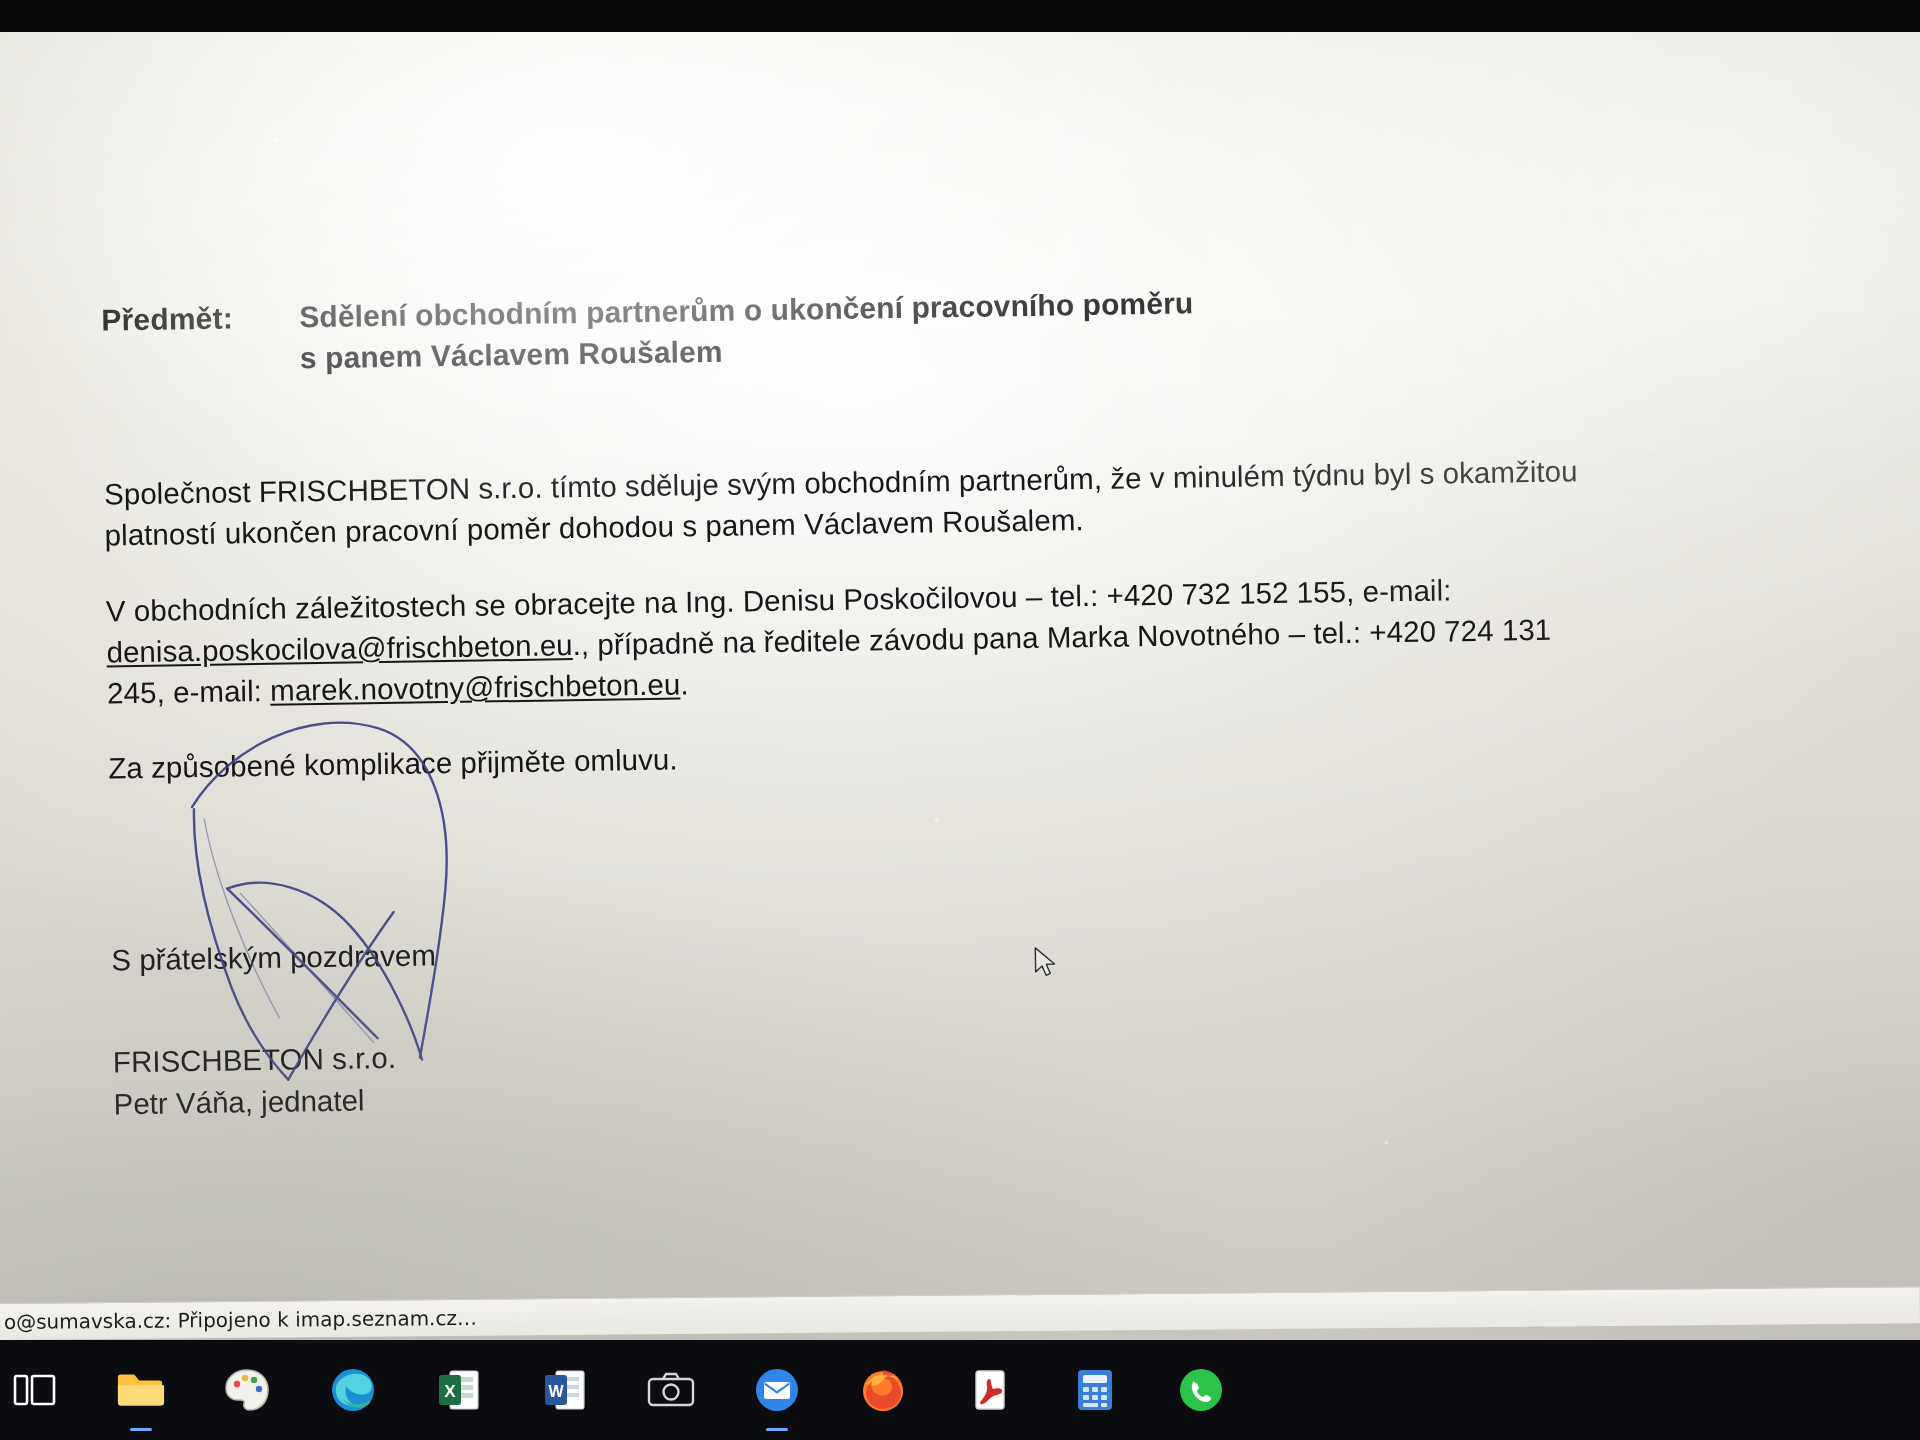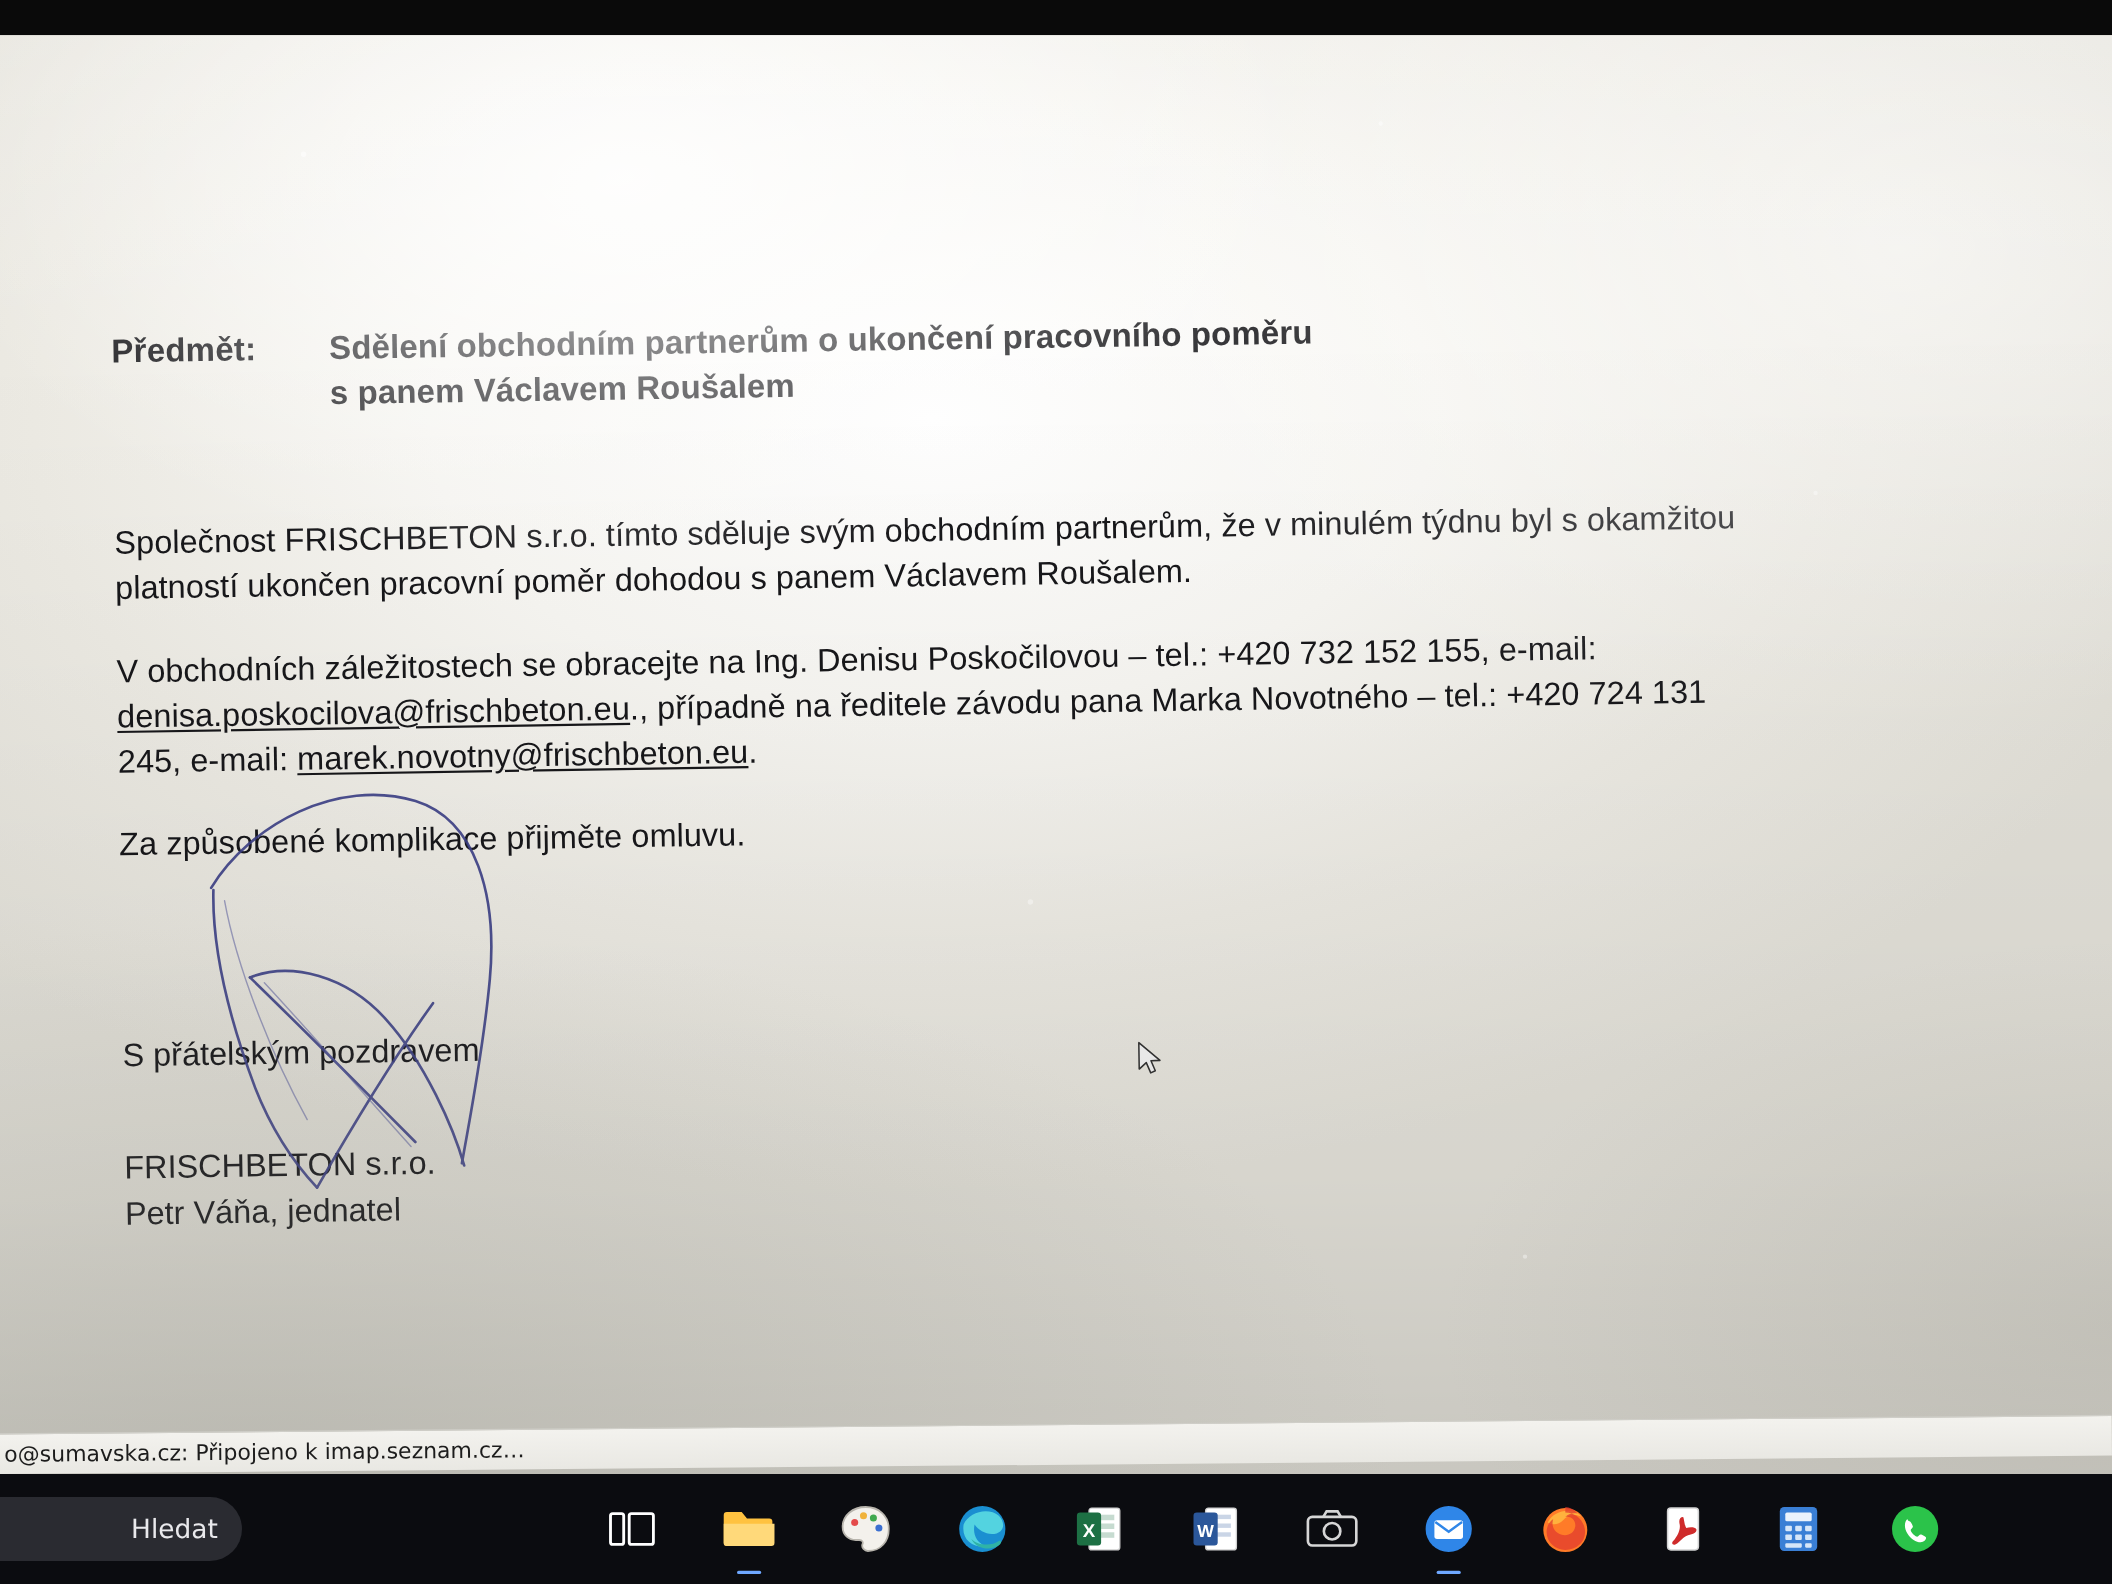--- a/index.html
+++ b/index.html
@@ -277,25 +277,20 @@
     <div class="dust" style="left:1680px;top:470px;width:4px;height:4px;opacity:.5"></div>
     <div class="dust" style="left:960px;top:830px;width:5px;height:5px;opacity:.5"></div>
     <div class="dust" style="left:1405px;top:1160px;width:4px;height:4px;opacity:.5"></div>
   </div>
 
   <div id="statusbar">
     <span class="status-text">o@sumavska.cz: Připojeno k imap.seznam.cz…</span>
   </div>
 
   <div id="taskbar">
-    <div class="tb-left">
-      <div class="search-pill">
-        <span class="lbl">Hledat</span>
-      </div>
-    </div>
 
     <div class="tb-icons">
 
       <div class="tb-icon">
         <svg width="44" height="40" viewBox="0 0 44 40">
           <rect x="2" y="6" width="12" height="28" rx="2" fill="none" stroke="#ffffff" stroke-width="2.6"></rect>
           <rect x="19" y="6" width="22" height="28" rx="2" fill="none" stroke="#ffffff" stroke-width="2.6"></rect>
         </svg>
       </div>
 

